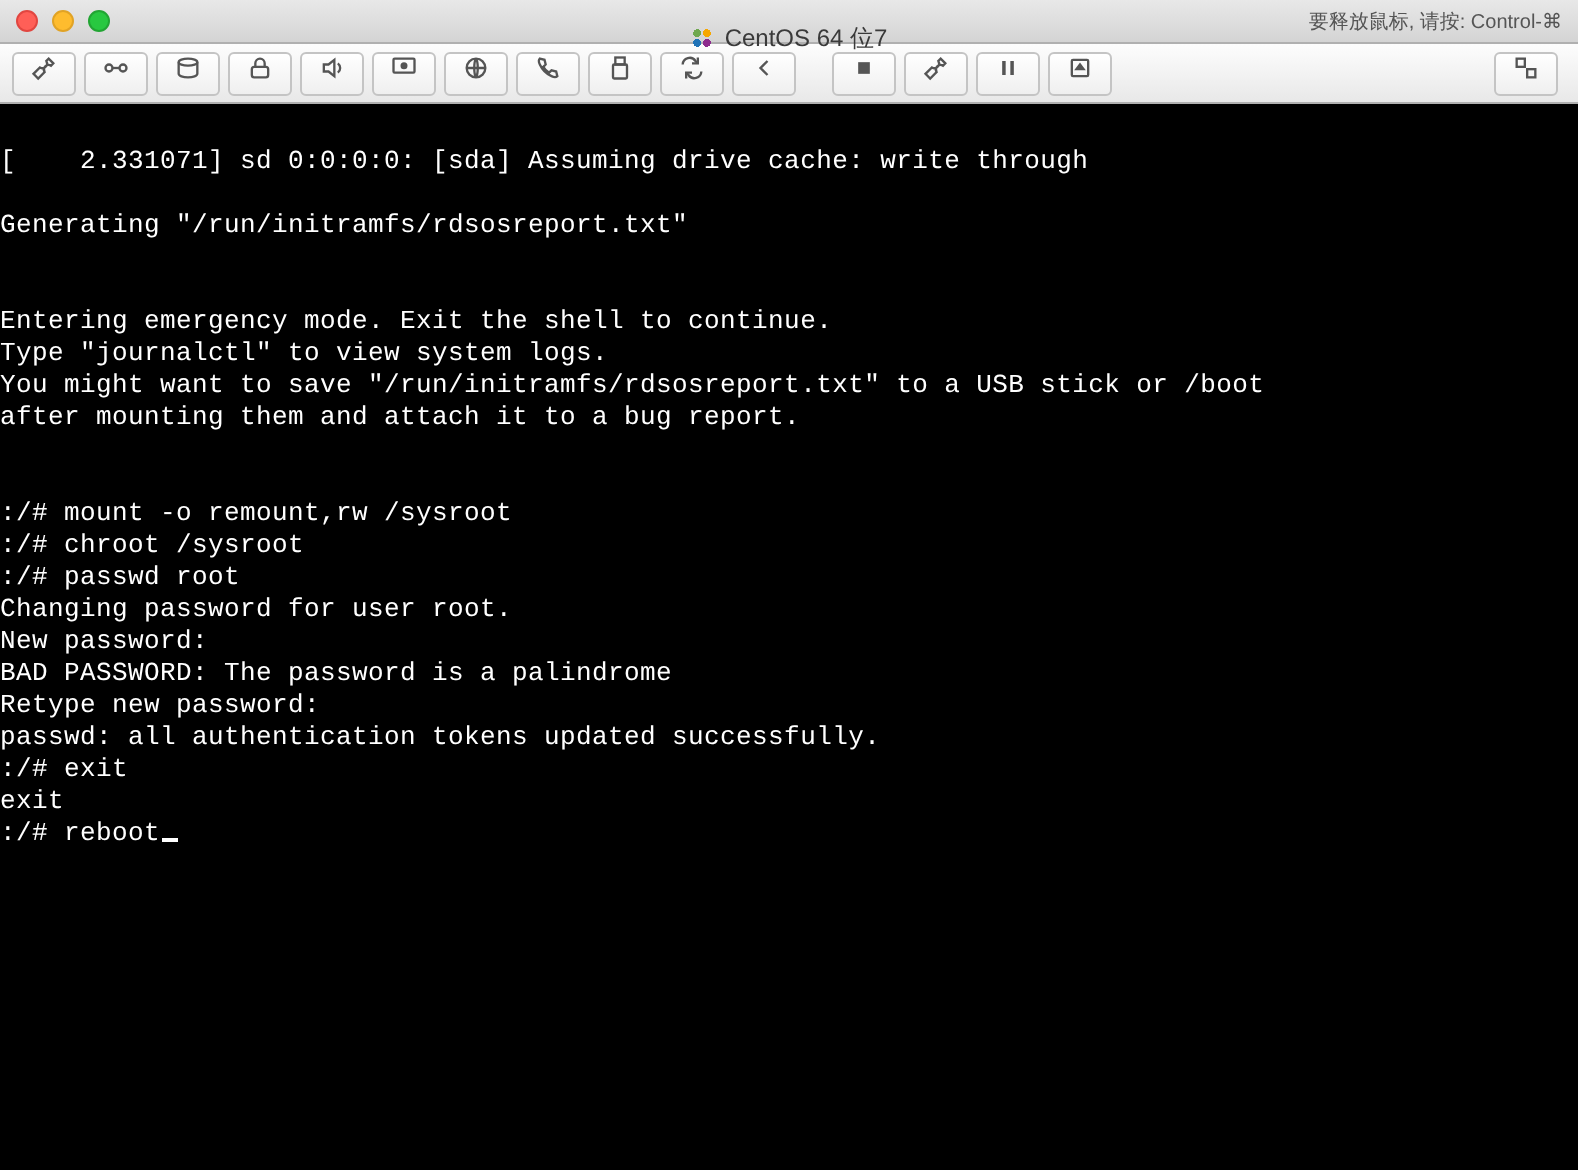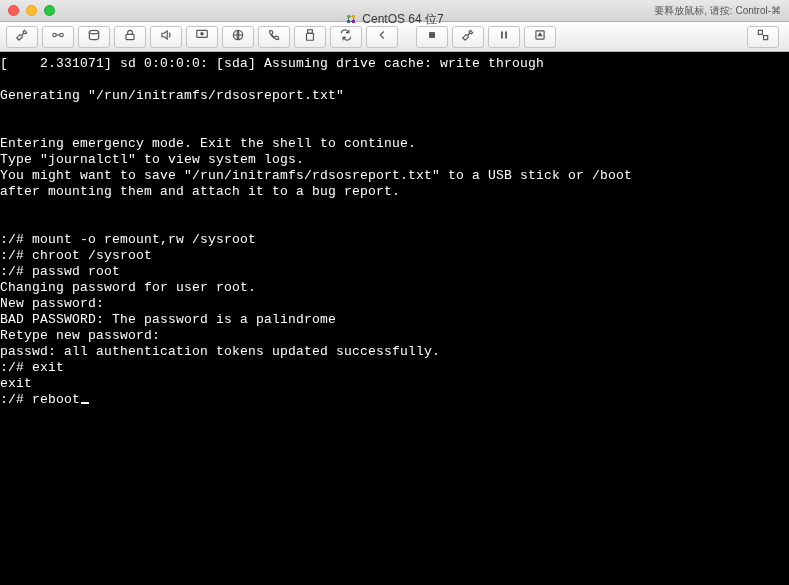--- a/index.html
+++ b/index.html
@@ -84,21 +84,21 @@
   .tb-btn svg { width: 14px; height: 14px; }
   .tb-sep { width: 14px; }
   .tb-right { margin-left: auto; display: flex; }
 
   .terminal {
     background: #000;
     color: #fff;
     font-family: "Menlo", "Consolas", "Liberation Mono", monospace;
     font-size: 13px;
     line-height: 16px;
-    padding: 4px 0 0 0;
+    padding: 21px 0 0 0;
     white-space: pre;
     height: calc(585px - 22px - 30px);
     overflow: hidden;
     letter-spacing: 0.2px;
   }
   .cursor {
     display: inline-block;
     width: 8px;
     height: 2px;
     background: #fff;

